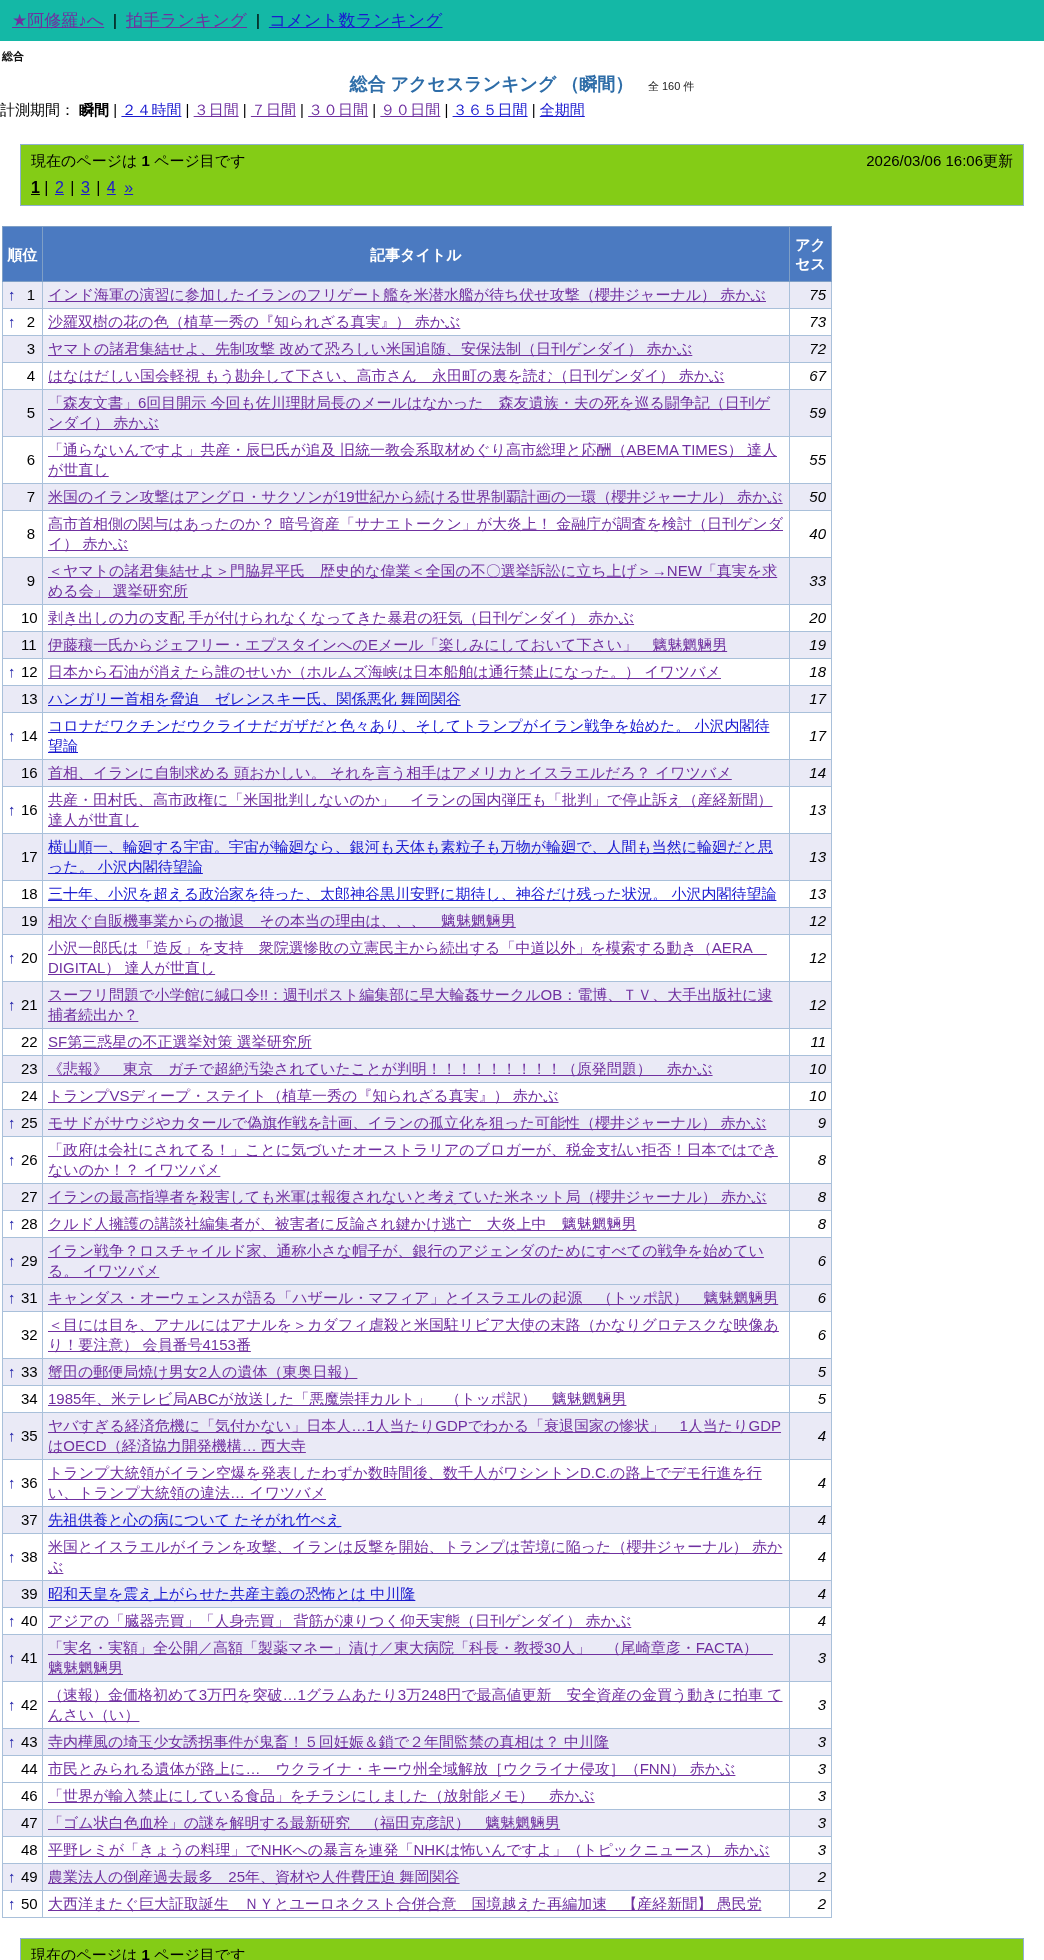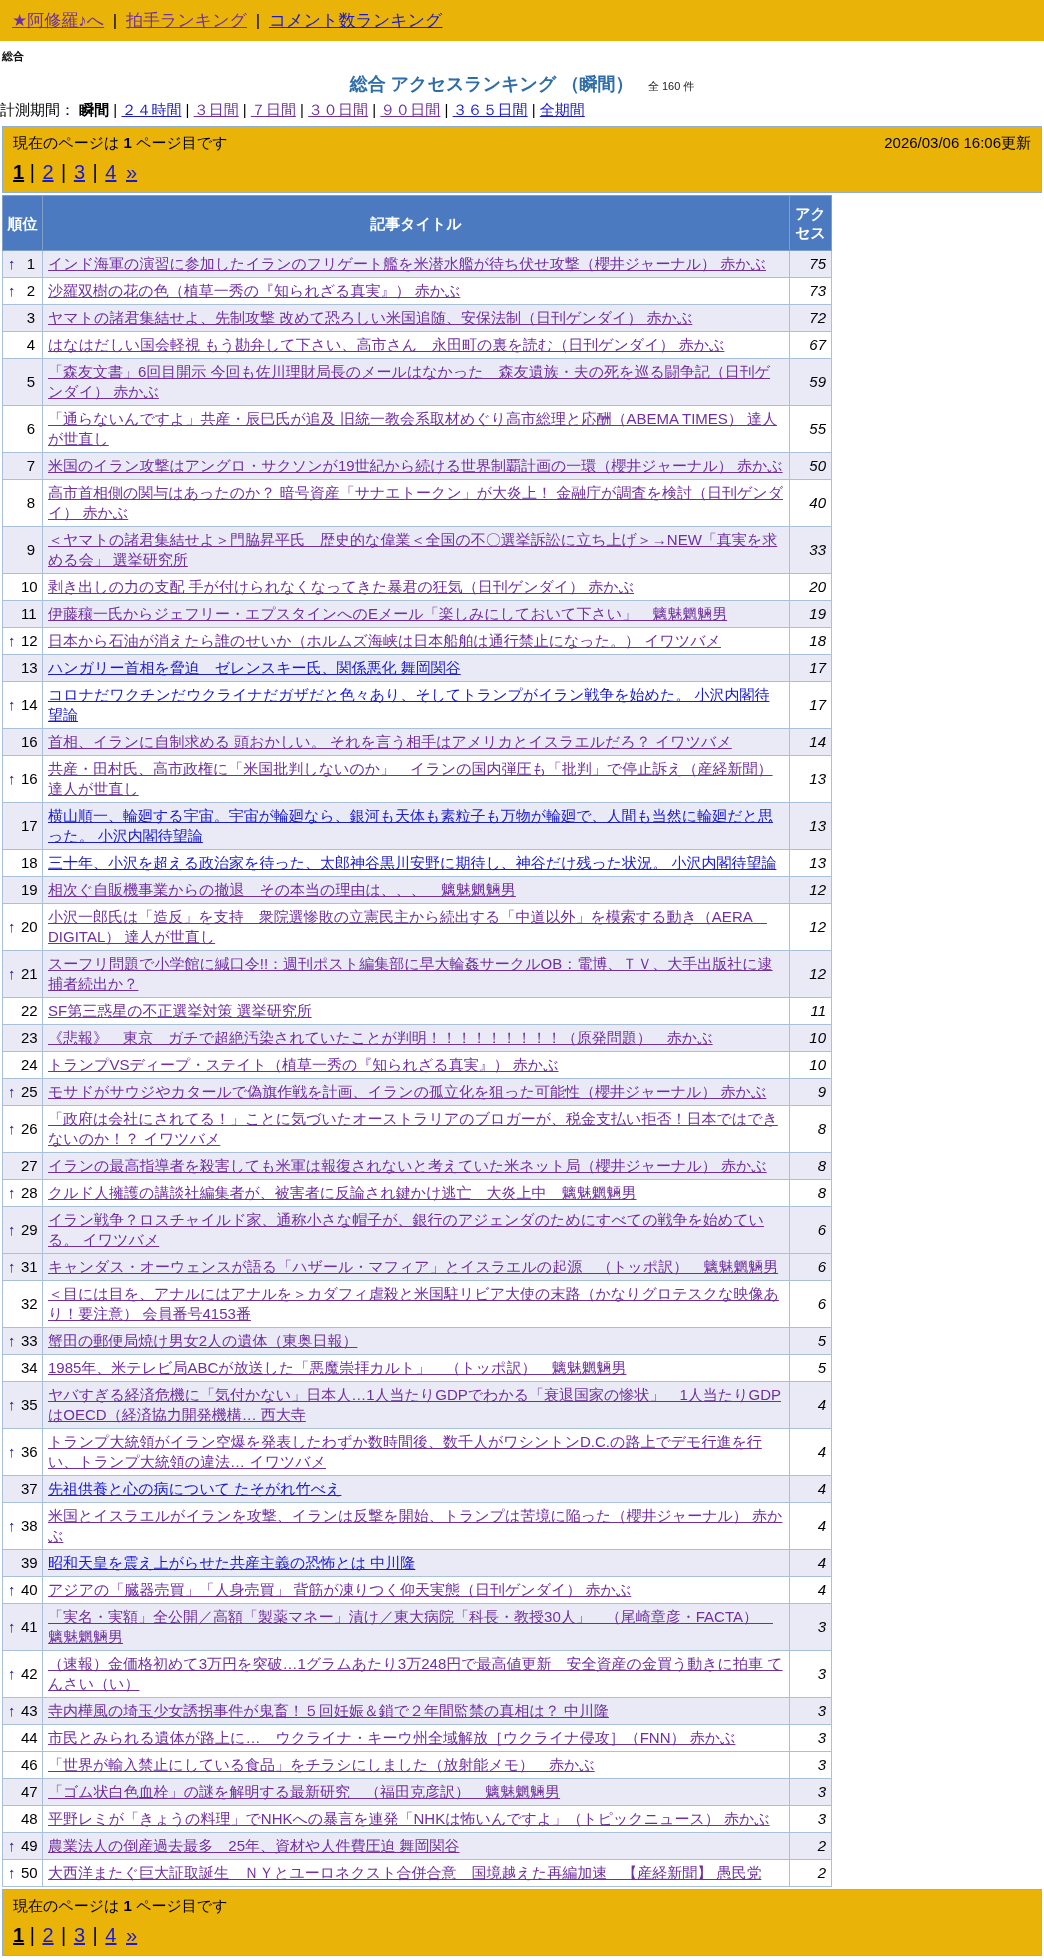--- a/index.html
+++ b/index.html
@@ -2,36 +2,36 @@
 <html><head>
 <meta charset="utf-8">
 <style>
   html,body{margin:0;padding:0;background:#fff;}
   body{width:1044px;font-family:"Liberation Sans","DejaVu Sans",sans-serif;color:#000;}
   a{text-decoration:underline;cursor:pointer;}
   .visited{color:#7030a0;}
   .unvisited{color:#1a1ad0;}
   .sep{color:#000;}
   
-  .topbar{background:#eab308;padding:9px 10px 9px 12px;font-size:17px;}
+  .topbar{background:#14b8a6;padding:9px 10px 9px 12px;font-size:17px;}
   .topbar a{margin:0 4px;}
   .topbar a:first-child{margin-left:0;}
   
   .breadcrumb{font-size:11px;font-weight:bold;padding:8px 2px 2px 2px;color:#111;}
   
   .title-line{text-align:center;padding:6px 0 2px 0;}
   .page-title{color:#2e6da8;font-weight:bold;font-size:18px;}
   .total-count{font-size:11px;color:#222;margin-left:10px;}
   
   .periods{text-align:left;font-size:15px;padding:3px 2px 4px 0;}
   .periods .cur{font-weight:bold;color:#000;}
   
-  .infobox{border:1px solid #8fb0d2;background:#eab308;margin:2px;padding:5px 10px 6px 10px;font-size:15px;}
+  .infobox{border:1px solid #8fb0d2;background:#84cc16;margin:20px;padding:5px 10px 6px 10px;font-size:15px;}
   .info-line{display:flex;justify-content:space-between;align-items:baseline;padding:2px 0 6px 0;}
-  .pagination{font-size:20px;padding:2px 0;}
+  .pagination{font-size:16px;padding:2px 0;}
   .pagination .curpage{font-weight:bold;color:#000;text-decoration:underline;}
   .pagination a{margin:0 2px;}
   
   table.ranking{border-collapse:collapse;width:830px;margin:2px;border:1px solid #7f9fc6;table-layout:fixed;}
   table.ranking th{background:#4b7ac1;color:#fff;font-size:15px;font-weight:bold;border:1px solid #7f9fc6;padding:8px 2px;line-height:19px;}
   table.ranking td{border:1px solid #a9c0da;font-size:15px;padding:3px 5px;line-height:20px;vertical-align:middle;}
   col.c-rank{width:40px;}
   col.c-access{width:42px;}
   tr.alt{background:#eaeaf6;}
   td.rank-cell{padding:3px 3px;}

